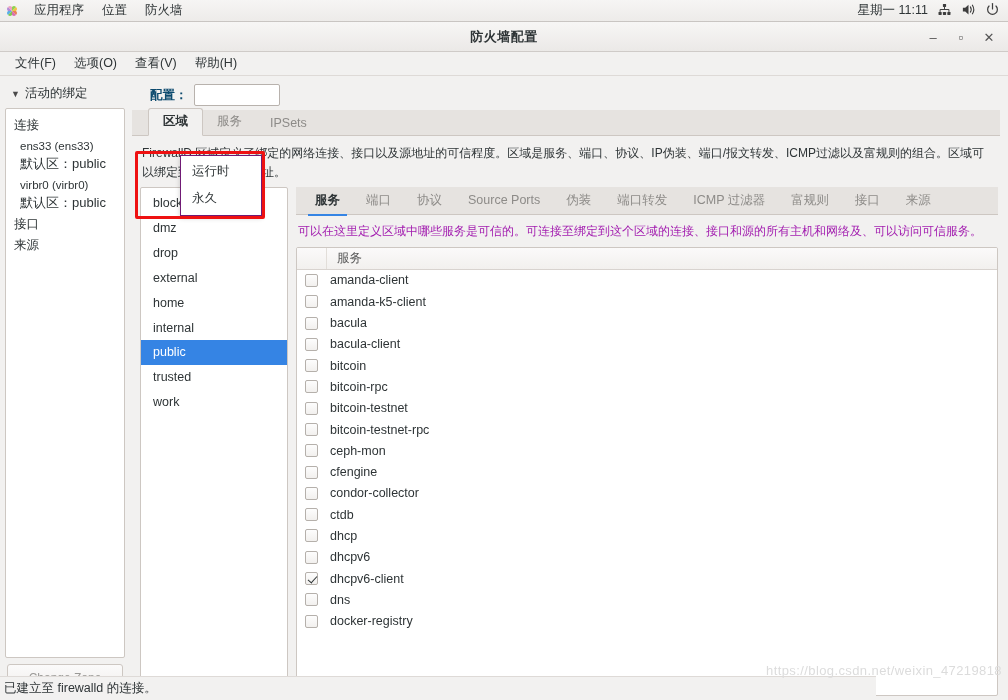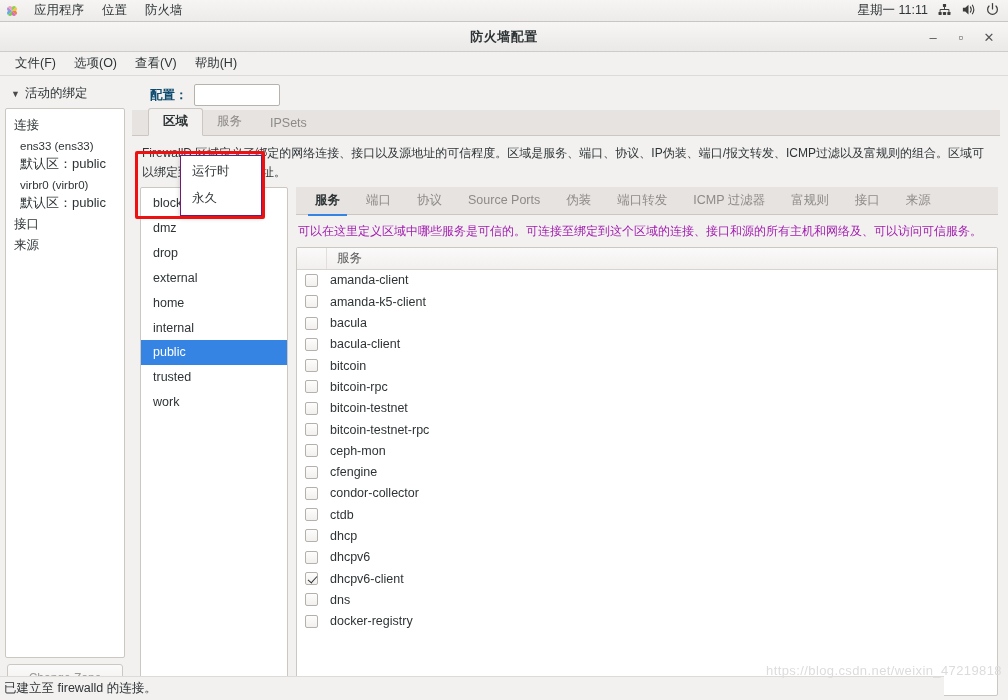--- a/index.html
+++ b/index.html
@@ -312,21 +312,21 @@
   .dd-item {
     font-size: 12.5px; color: #2e3436;
     padding: 5px 0 5px 11px;
     cursor: default;
   }
 
   
   .statusbar {
     position: absolute;
     left: 0; bottom: 0;
-    width: 944px; height: 24px;
+    width: 876px; height: 24px;
     background: #f2f1f0;
     border-top: 1px solid #dedad7;
     display: flex; align-items: center;
     padding-left: 4px;
   }
   .status-text { font-size: 12.5px; color: #2e3436; }
 
   
   .watermark {
     position: absolute;

